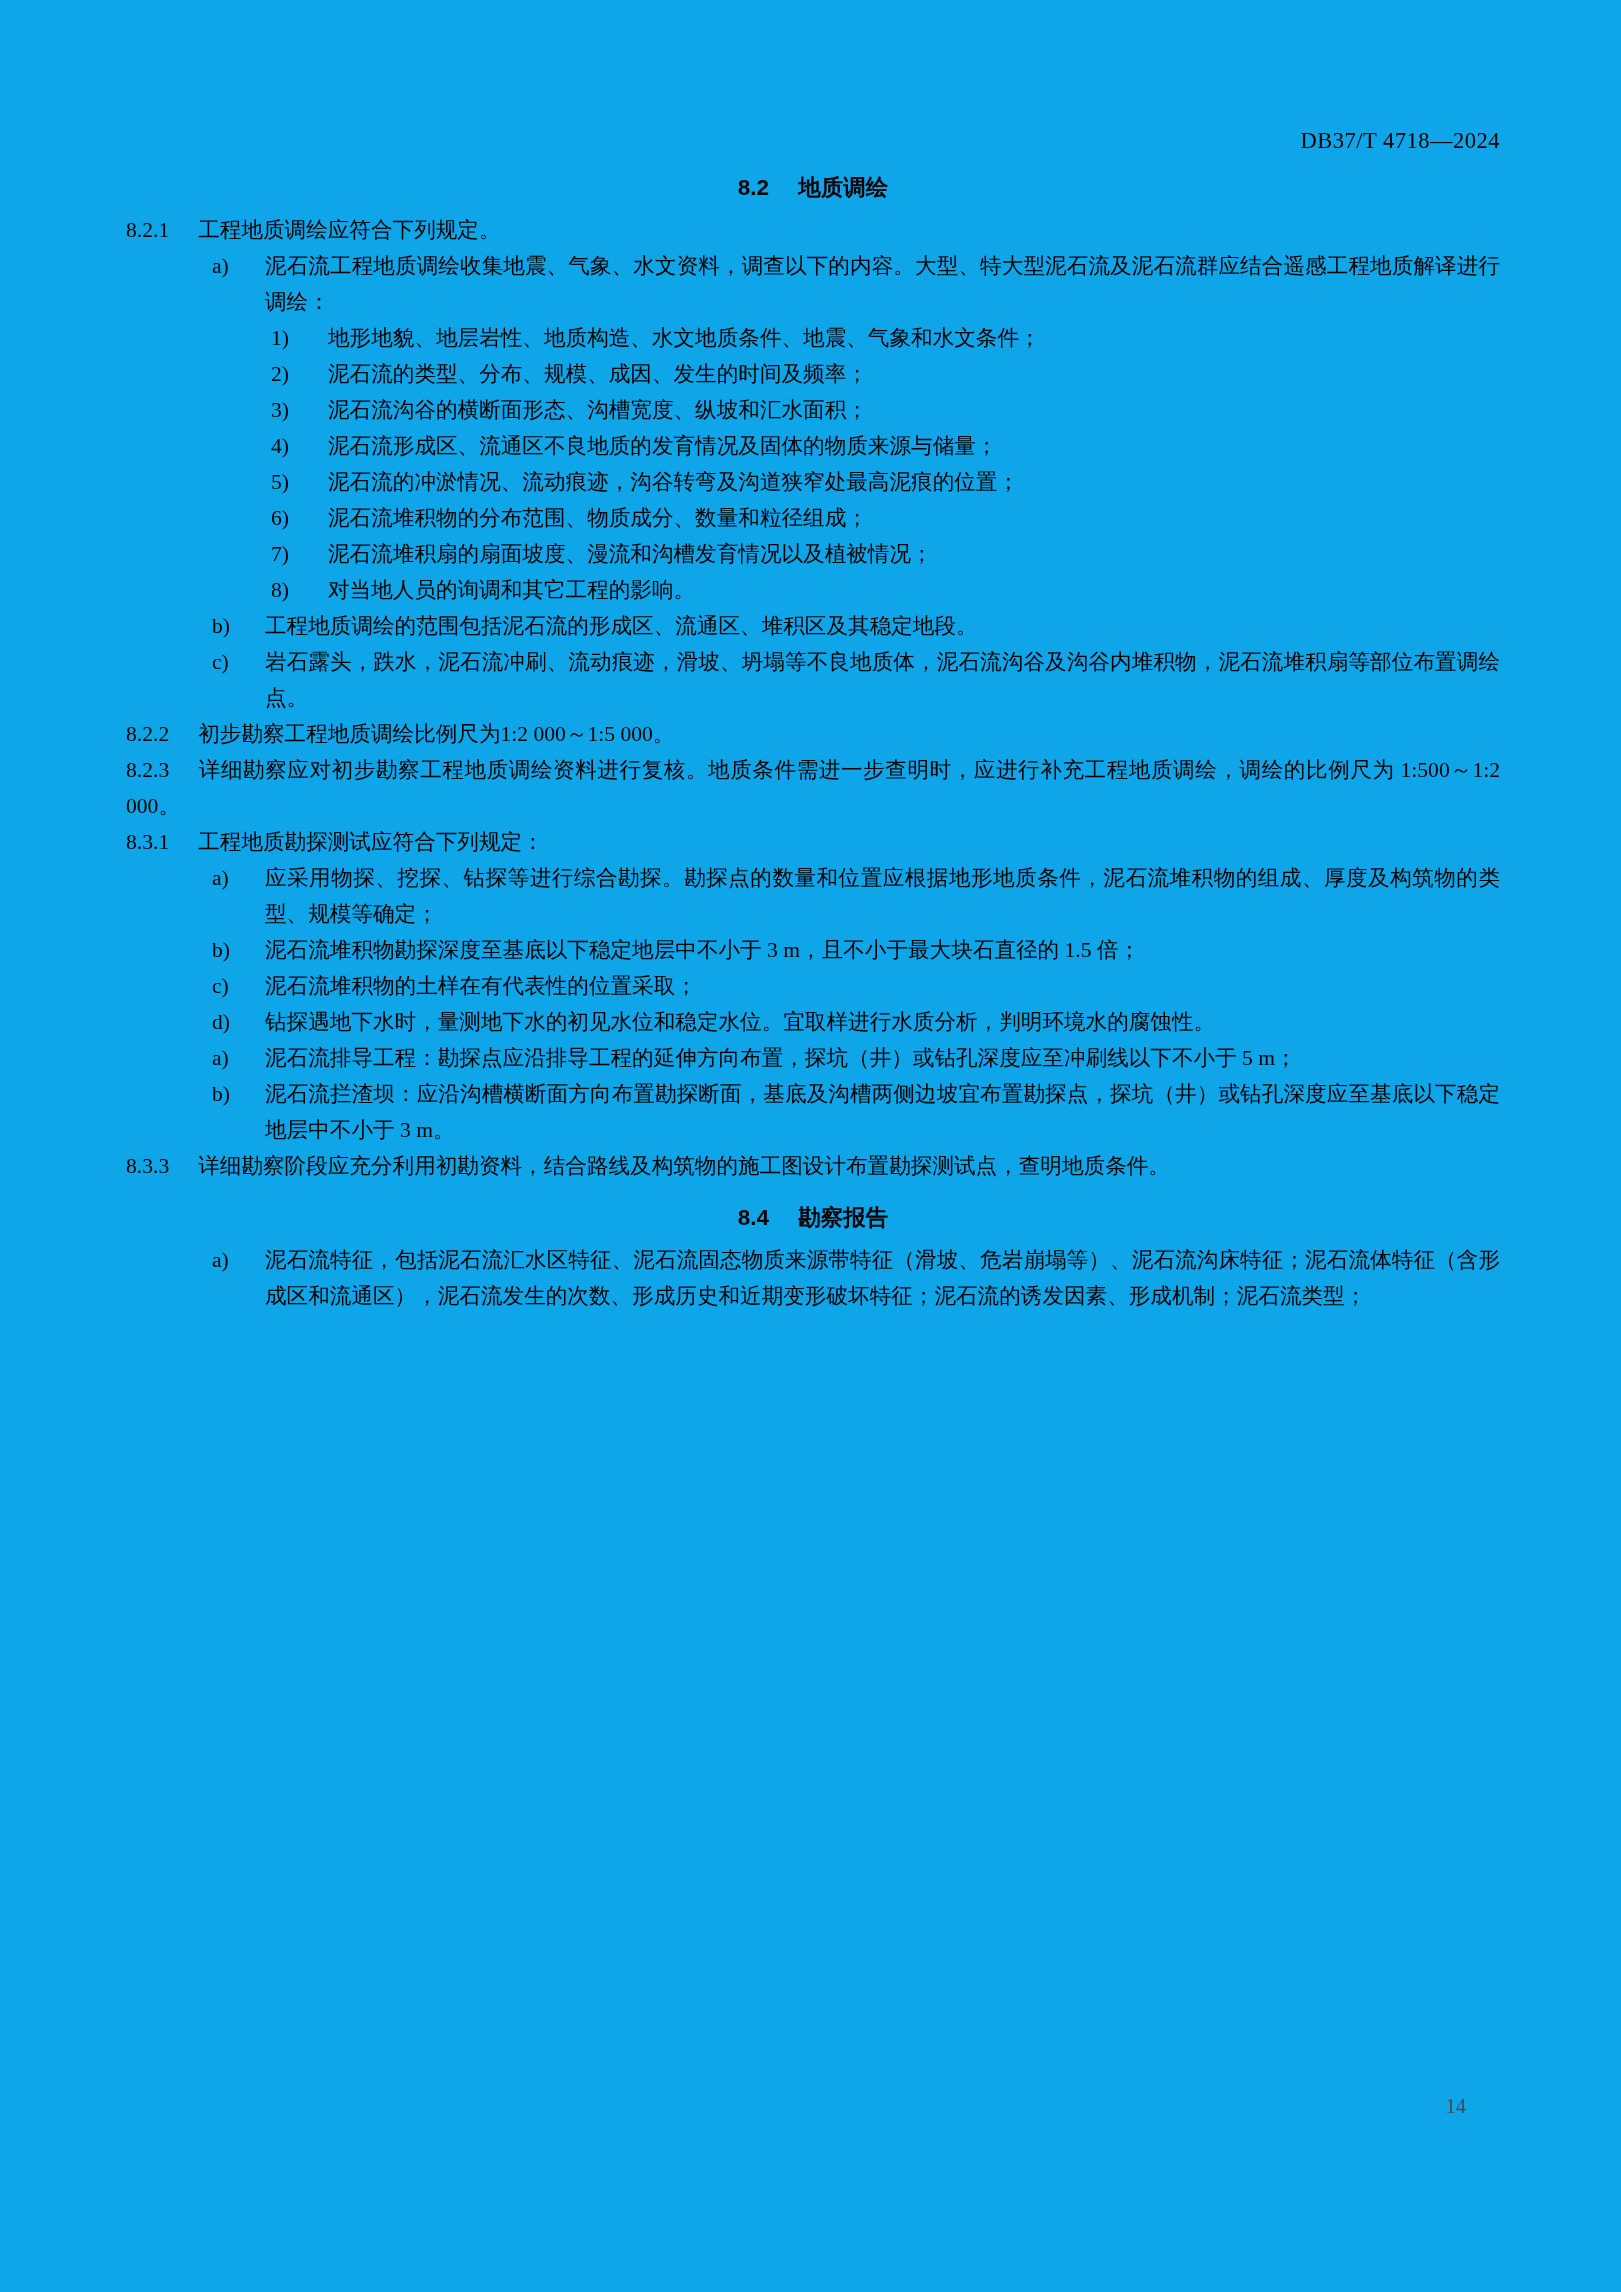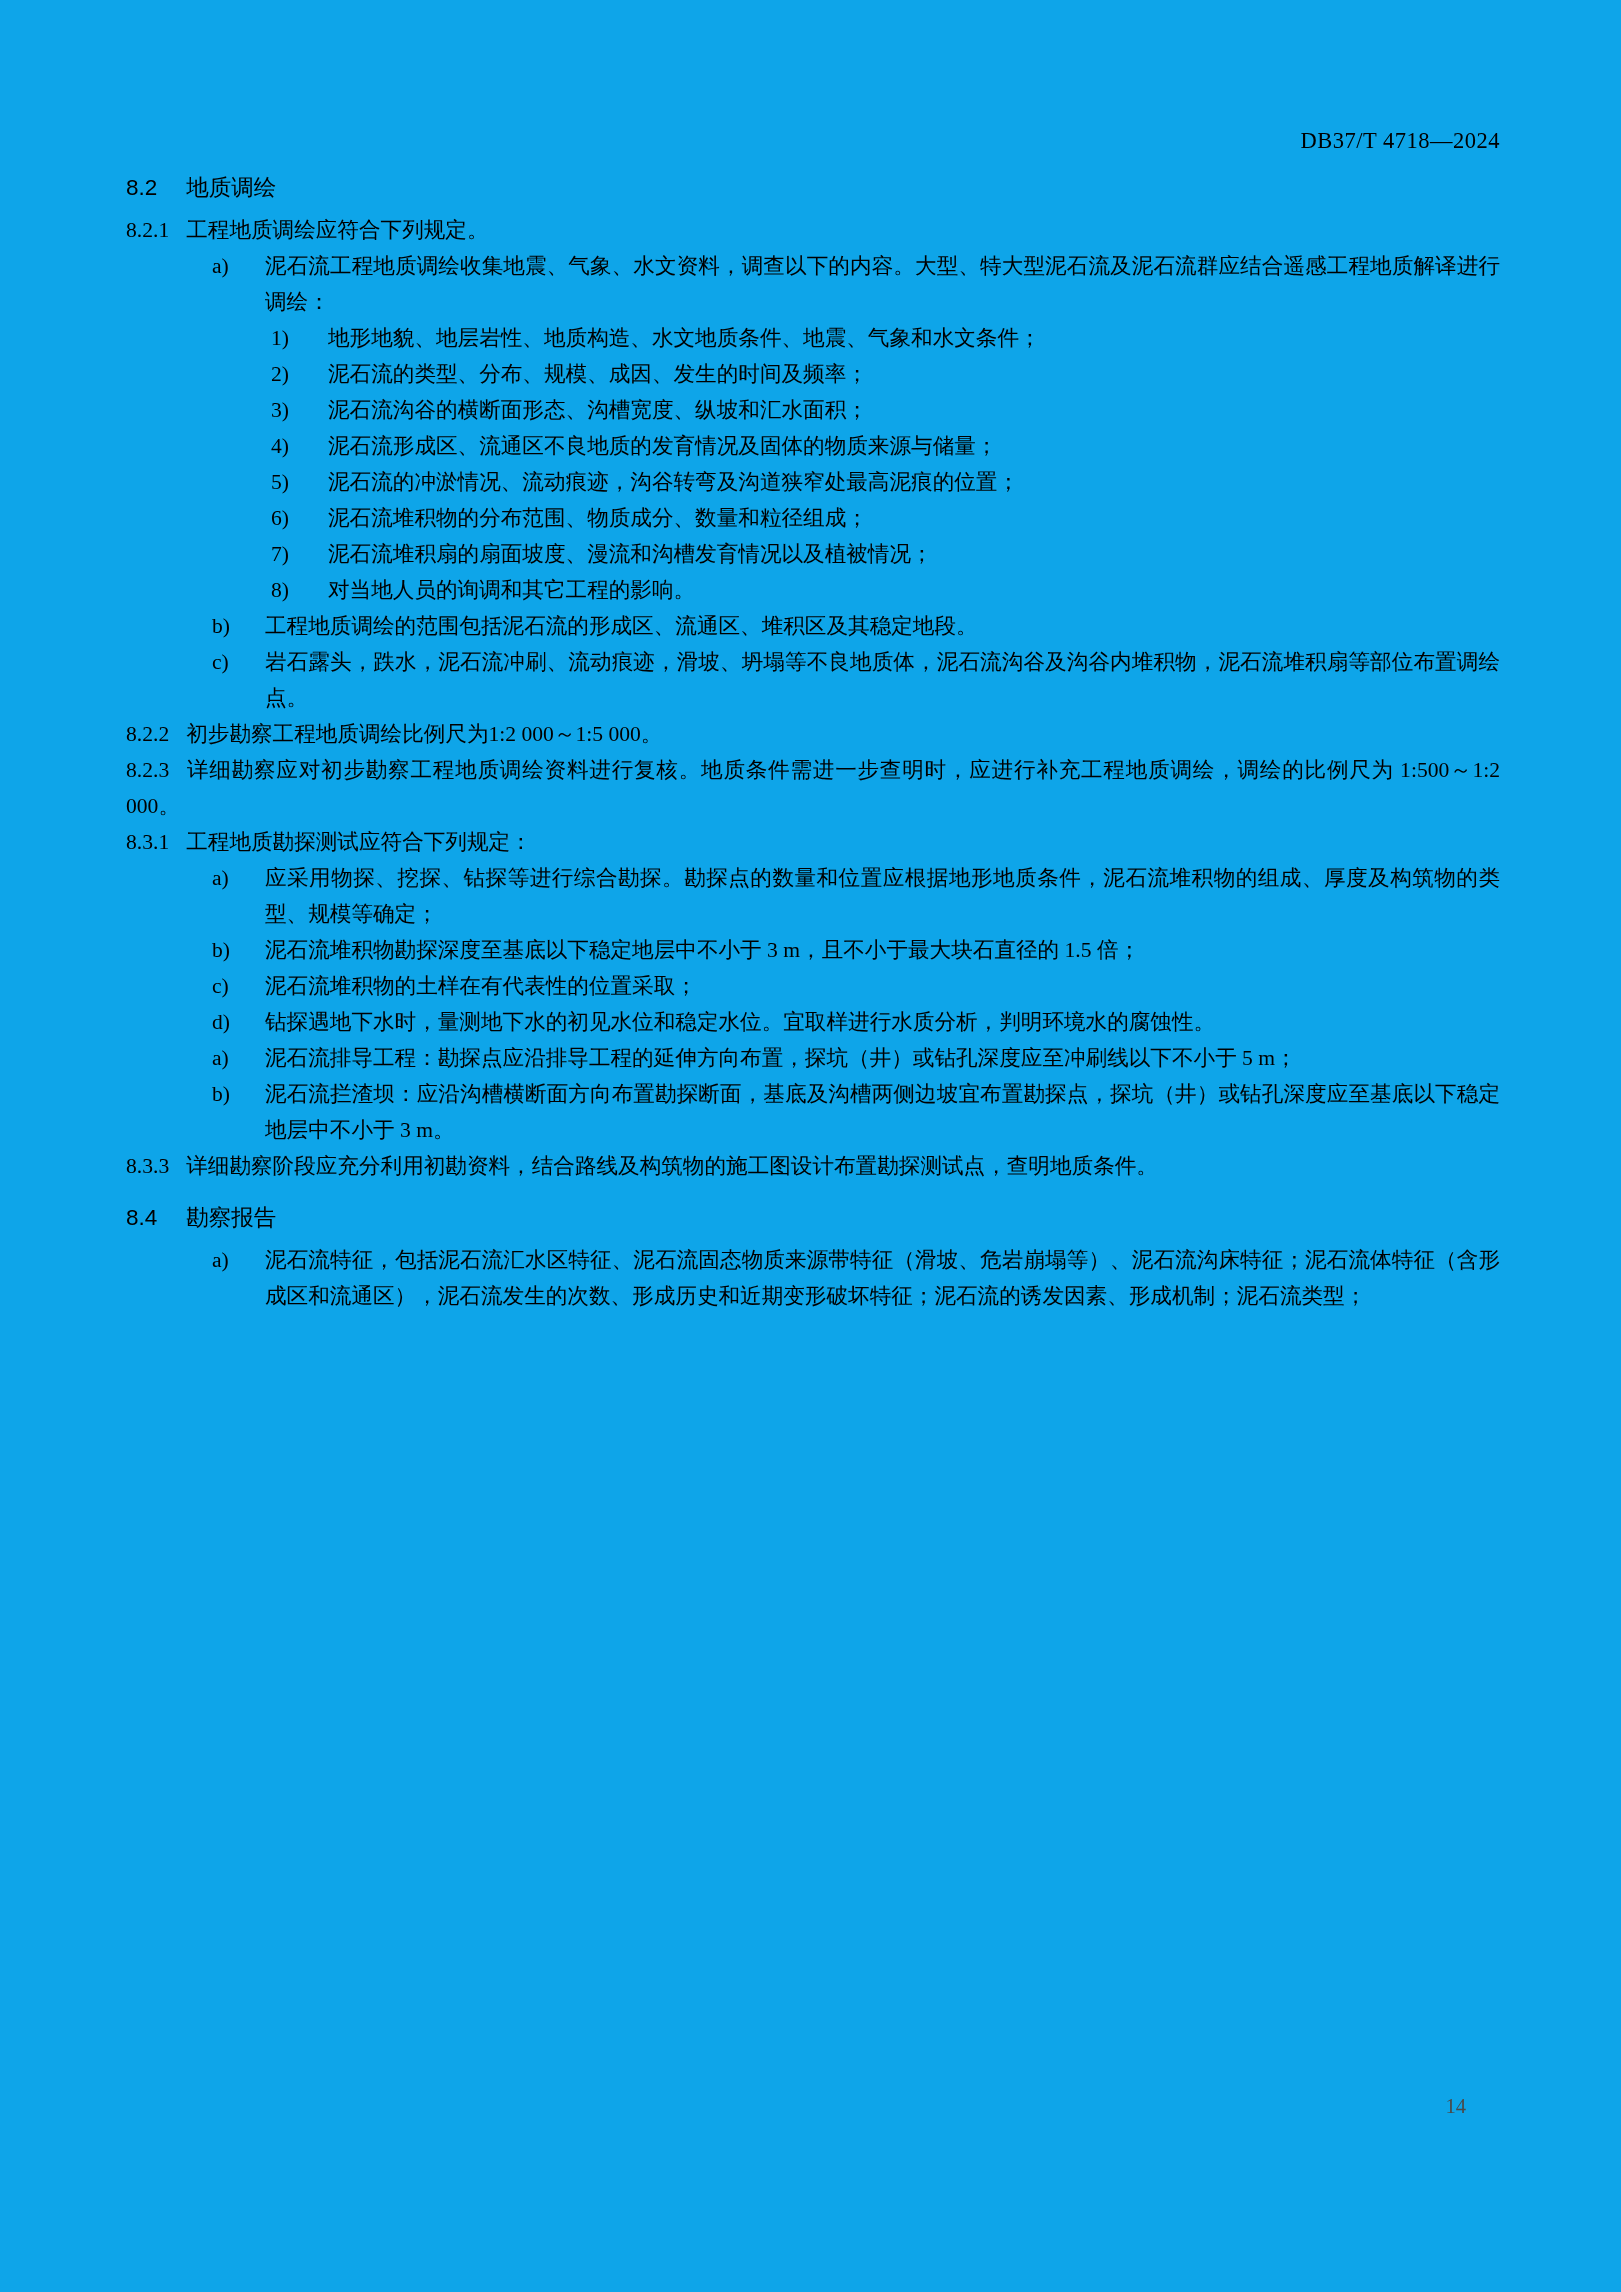--- a/index.html
+++ b/index.html
@@ -28,28 +28,28 @@
   .doc-code {
     text-align: right;
     font-size: 22.5px;
     line-height: 27.4px;
     margin-bottom: 15.7px;
     letter-spacing: 0.5px;
   }
   .heading {
     font-family: "Liberation Sans", "DejaVu Sans", sans-serif;
     font-size: 22.5px;
-    font-weight: normal;
+    font-weight: bold;
     line-height: 36px;
     margin: 15.7px 0 5.9px 0;
-    text-align: left;
+    text-align: center;
   }
   .hnum { margin-right: 29px; }
   .clause { margin: 0; }
-  .cnum { margin-right: 17px; }
+  .cnum { margin-right: 29px; }
   .item {
     position: relative;
     padding-left: 139px;
   }
   .item > .lab {
     position: absolute;
     left: 86px;
   }
   .sub {
     position: relative;

